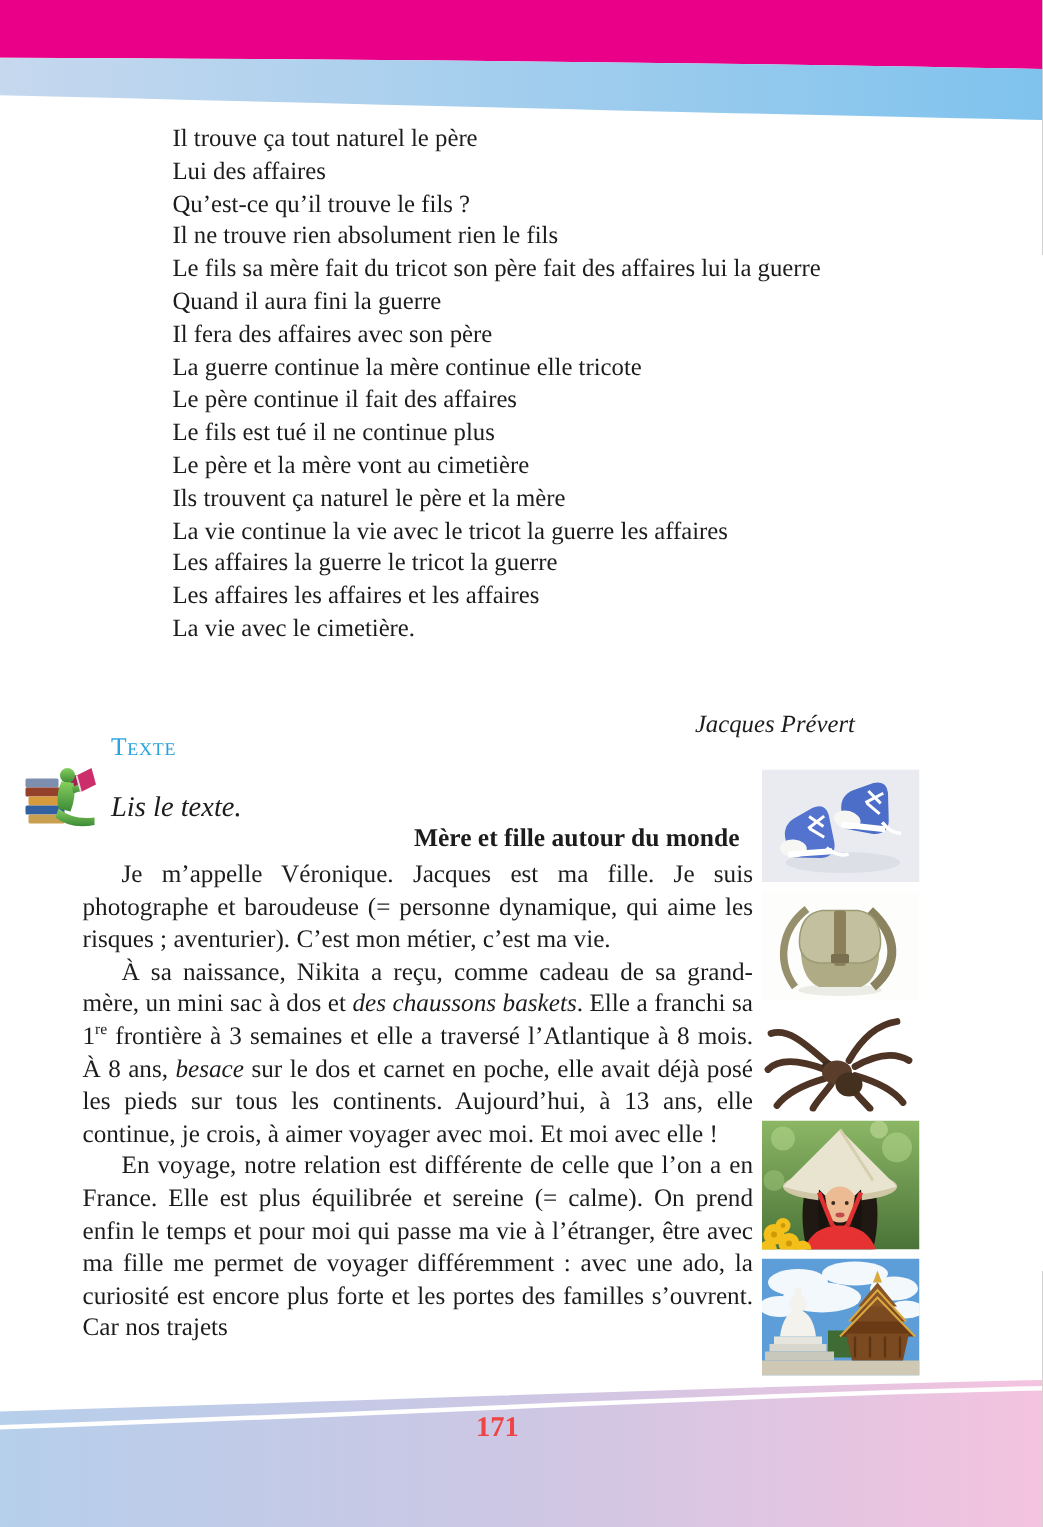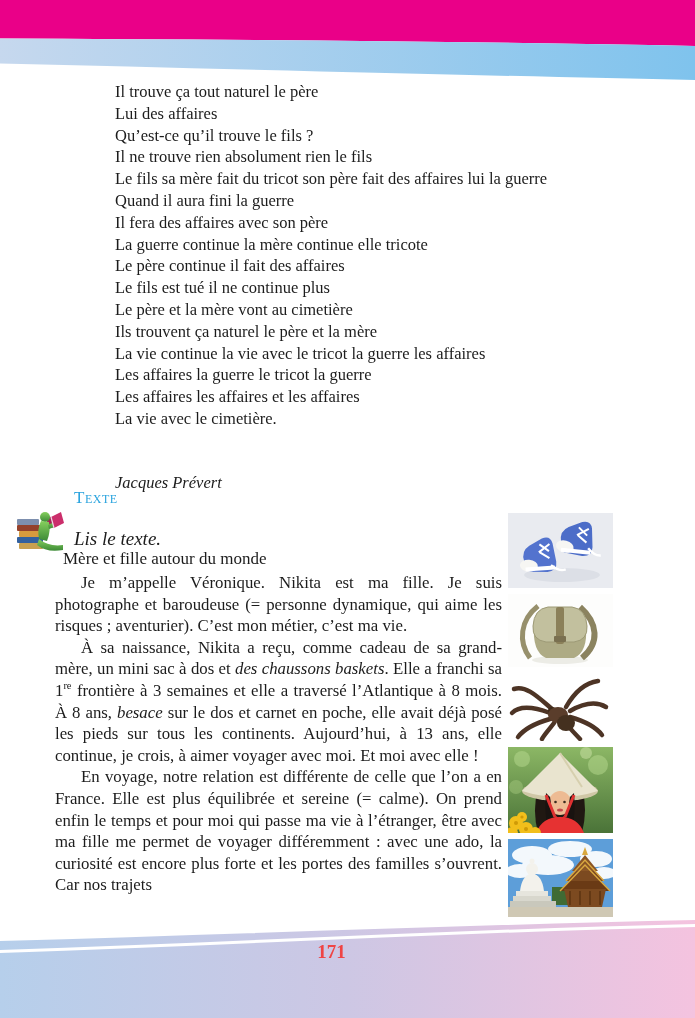--- a/index.html
+++ b/index.html
@@ -7,30 +7,30 @@
   .page{
     position:relative; width:695px; height:1018px; margin:0 auto;
     background:#ffffff; overflow:hidden;
     font-family:"Liberation Serif","DejaVu Serif",serif; color:#1c1c1c;
   }
   .band-top{position:absolute; left:0; top:0;}
   .band-bottom{position:absolute; left:0; top:918px;}
 
   .poem{position:absolute; left:115px; top:81px; font-size:16.5px; line-height:21.8px; white-space:nowrap;}
   .poem-line{height:21.8px;}
-  .attribution{position:absolute; left:115px; top:473px; width:455px; text-align:left;
+  .attribution{position:absolute; left:115px; top:473px; width:455px; text-align:right;
     font-style:italic; font-size:16.5px;}
 
   .texte-icon{position:absolute; left:14px; top:505px;}
   .texte-label{position:absolute; left:74px; top:488px; color:#29a3de;
     font-variant:small-caps; font-size:17px; letter-spacing:.5px;}
   .texte-instruction{position:absolute; left:74px; top:528px; font-style:italic; font-size:19px;}
 
-  .reading-title{position:absolute; left:63px; top:549px; width:447px; text-align:left;
-    font-weight:normal; font-size:17px;}
+  .reading-title{position:absolute; left:46px; top:549px; width:447px; text-align:right;
+    font-weight:bold; font-size:17px;}
   .body-text{position:absolute; left:55px; top:572px; width:447px;
     font-size:16.8px; line-height:21.6px; text-align:justify;}
   .body-text p{margin:0; text-indent:26px;}
   .it{font-style:italic;}
   sup{font-size:.62em; line-height:0;}
 
   .photos{position:absolute; left:508px; top:513px; width:105px;
     display:flex; flex-direction:column; gap:6px;}
   .photo{display:block;}
 
@@ -91,21 +91,21 @@
     <path d="M24,34 Q34,42 48,40 L48,45 Q32,48 22,40 Z" fill="url(#gFig)"></path>
     <path d="M33,20 L41,16 L42,21 L34,24 Z" fill="url(#gFig)"></path>
     <path d="M36,12 L46,7 L49,18 L39,23 Z" fill="#cb2e6b"></path>
     <path d="M36,12 L39,23" stroke="#f0d7e2" stroke-width="1.2"></path>
   </svg>
   <div class="texte-label">Texte</div>
   <div class="texte-instruction">Lis le texte.</div>
 
   <div class="reading-title">Mère et fille autour du monde</div>
   <div class="body-text">
-    <p><span>Je m’appelle Véronique. Nikita est ma fille. Je suis photographe et baroudeuse (= personne dynamique, qui aime les risques ; aventurier). C’est mon métier, c’est ma vie.</span></p>
+    <p><span>Je m’appelle Véronique. Jacques est ma fille. Je suis photographe et baroudeuse (= personne dynamique, qui aime les risques ; aventurier). C’est mon métier, c’est ma vie.</span></p>
     <p><span>À sa naissance, Nikita a reçu, comme cadeau de sa grand-mère, un mini sac à dos et </span><span class="it">des chaussons baskets</span><span>. Elle a franchi sa 1</span><sup>re</sup><span> frontière à 3 semaines et elle a traversé l’Atlantique à 8 mois. À 8 ans, </span><span class="it">besace</span><span> sur le dos et carnet en poche, elle avait déjà posé les pieds sur tous les continents. Aujourd’hui, à 13 ans, elle continue, je crois, à aimer voyager avec moi. Et moi avec elle !</span></p>
     <p><span>En voyage, notre relation est différente de celle que l’on a en France. Elle est plus équilibrée et sereine (= calme). On prend enfin le temps et pour moi qui passe ma vie à l’étranger, être avec ma fille me permet de voyager différemment : avec une ado, la curiosité est encore plus forte et les portes des familles s’ouvrent. Car nos trajets</span></p>
   </div>
 
   <div class="photos">
 
     <svg class="photo" width="105" height="75" viewBox="0 0 105 75" title="Chaussons baskets bleus tricotés">
       <rect width="105" height="75" fill="#e9ebf0"></rect>
       <ellipse cx="54" cy="62" rx="38" ry="7" fill="#dcdfe6"></ellipse>
       <g transform="translate(48,6) rotate(14 20 20)">

